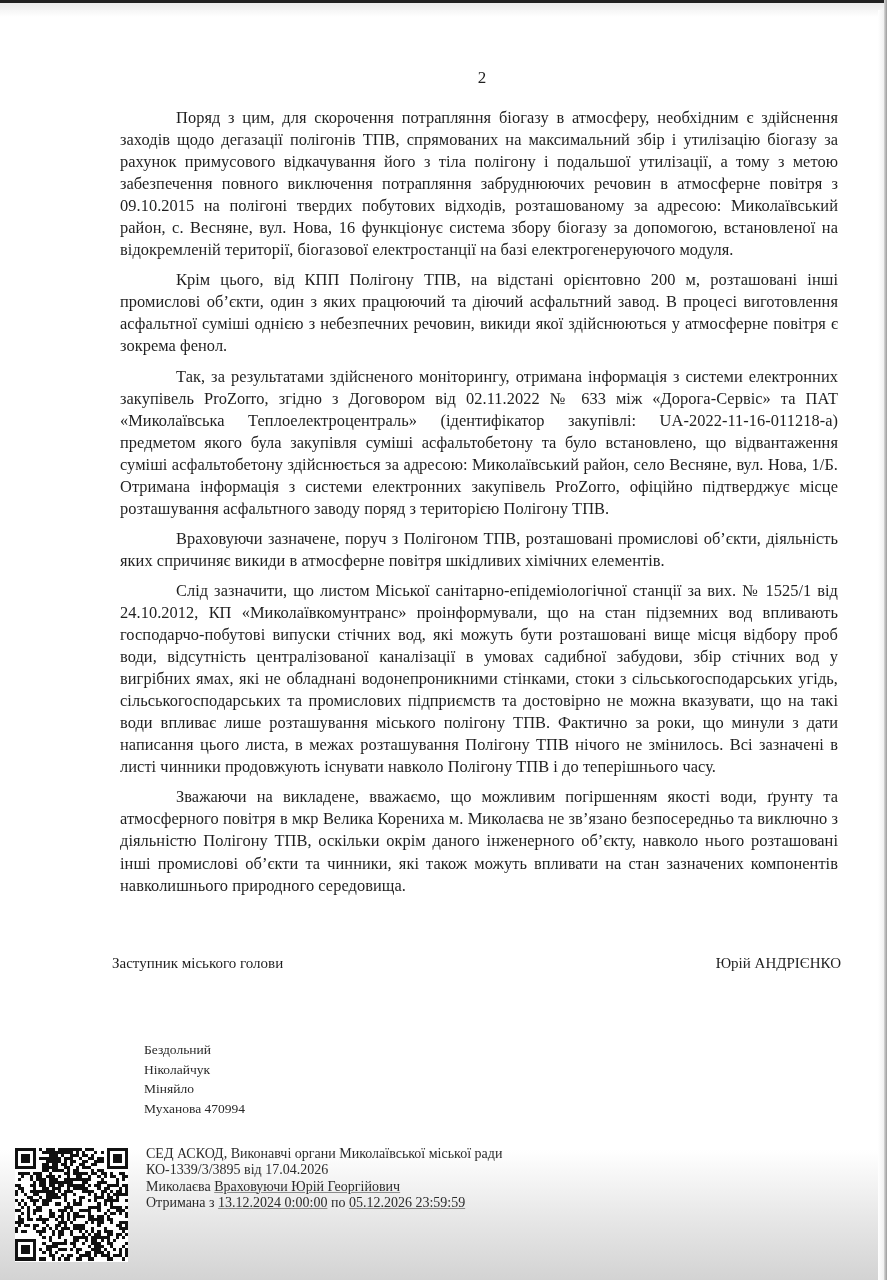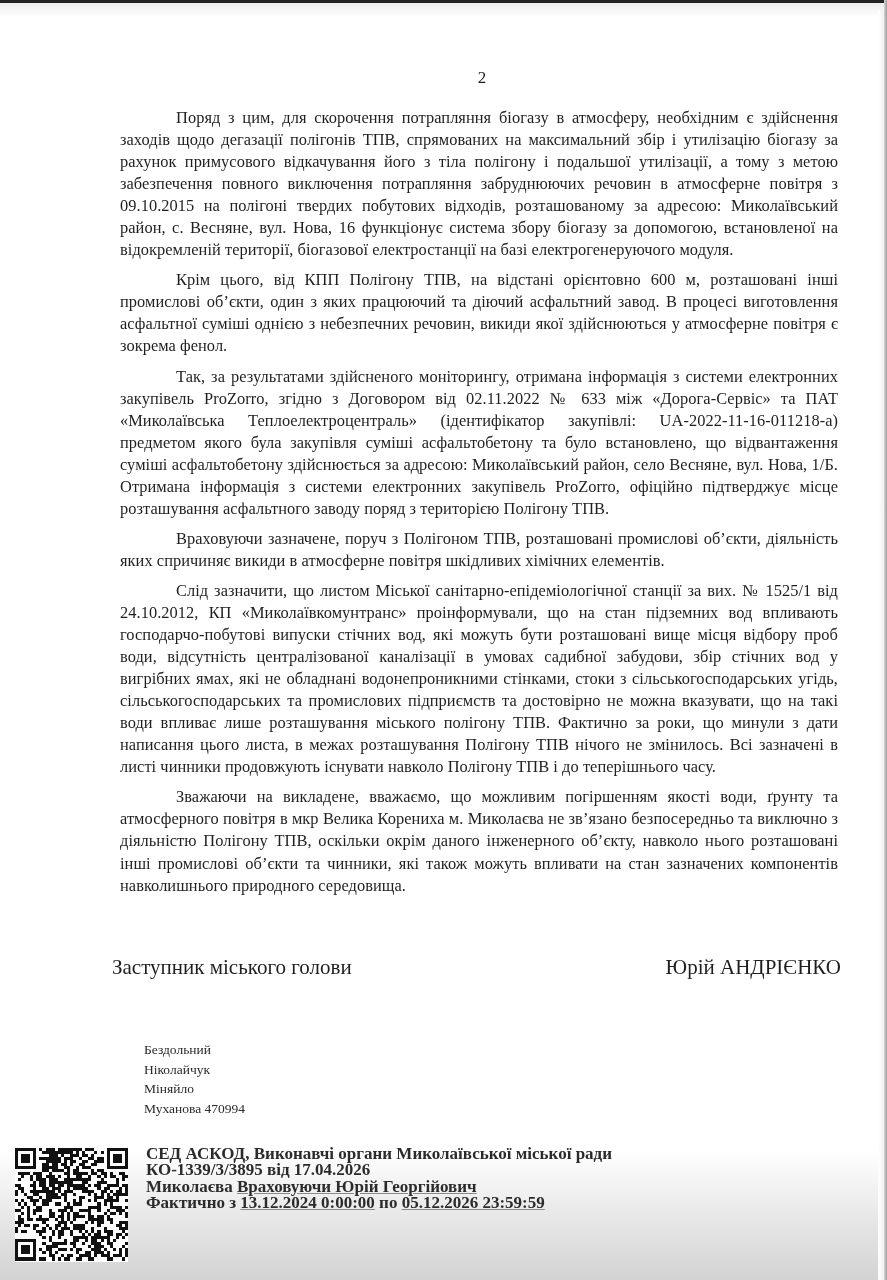--- a/index.html
+++ b/index.html
@@ -64,21 +64,21 @@
     }
     .body-text p {
       margin: 8px;
       text-indent: 56px;
     }
     .sign-row {
       position: absolute;
       left: 112px;
       top: 955px;
       width: 729px;
-      font-size: 21px;
+      font-size: 15px;
       display: flex;
       justify-content: space-between;
     }
     .executors {
       position: absolute;
       left: 112px;
       top: 1040px;
       font-size: 13.5px;
       line-height: 19.5px;
       color: #2a2a2a;
@@ -95,39 +95,38 @@
       position: absolute;
       left: 0; top: 0;
       width: 113px; height: 116px;
       background: #fff;
     }
     .qr svg { display: block; }
     .stamp-text {
       position: absolute;
       left: 131px;
       top: 0;
-      font-size: 17px;
+      font-size: 14px;
       line-height: 16.3px;
       color: #2b2b2b;
       white-space: nowrap;
-      font-weight: bold;
     }
     .stamp-text .u { text-decoration: underline; text-decoration-color: #8a8a8a; }
   </style>
 </head>
 <body>
 
 <div class="top-bar"></div>
 <div class="top-shade"></div>
 
 <div class="page-number">2</div>
 
 <div class="body-text">
   <p>Поряд з цим, для скорочення потрапляння біогазу в атмосферу, необхідним є здійснення заходів щодо дегазації полігонів ТПВ, спрямованих на максимальний збір і утилізацію біогазу за рахунок примусового відкачування його з тіла полігону і подальшої утилізації, а тому з метою забезпечення повного виключення потрапляння забруднюючих речовин в атмосферне повітря з 09.10.2015 на полігоні твердих побутових відходів, розташованому за адресою: Миколаївський район, с. Весняне, вул. Нова, 16 функціонує система збору біогазу за допомогою, встановленої на відокремленій території, біогазової електростанції на базі електрогенеруючого модуля.</p>
-  <p>Крім цього, від КПП Полігону ТПВ, на відстані орієнтовно 600 м, розташовані інші промислові об’єкти, один з яких працюючий та діючий асфальтний завод. В процесі виготовлення асфальтної суміші однією з небезпечних речовин, викиди якої здійснюються у атмосферне повітря є зокрема фенол.</p>
+  <p>Крім цього, від КПП Полігону ТПВ, на відстані орієнтовно 200 м, розташовані інші промислові об’єкти, один з яких працюючий та діючий асфальтний завод. В процесі виготовлення асфальтної суміші однією з небезпечних речовин, викиди якої здійснюються у атмосферне повітря є зокрема фенол.</p>
   <p>Так, за результатами здійсненого моніторингу, отримана інформація з системи електронних закупівель ProZorro, згідно з Договором від 02.11.2022 № 633 між «Дорога-Сервіс» та ПАТ «Миколаївська Теплоелектроцентраль» (ідентифікатор закупівлі: UA-2022-11-16-011218-a) предметом якого була закупівля суміші асфальтобетону та було встановлено, що відвантаження суміші асфальтобетону здійснюється за адресою: Миколаївський район, село Весняне, вул. Нова, 1/Б. Отримана інформація з системи електронних закупівель ProZorro, офіційно підтверджує місце розташування асфальтного заводу поряд з територією Полігону ТПВ.</p>
   <p>Враховуючи зазначене, поруч з Полігоном ТПВ, розташовані промислові об’єкти, діяльність яких спричиняє викиди в атмосферне повітря шкідливих хімічних елементів.</p>
   <p>Слід зазначити, що листом Міської санітарно-епідеміологічної станції за вих. № 1525/1 від 24.10.2012, КП «Миколаївкомунтранс» проінформували, що на стан підземних вод впливають господарчо-побутові випуски стічних вод, які можуть бути розташовані вище місця відбору проб води, відсутність централізованої каналізації в умовах садибної забудови, збір стічних вод у вигрібних ямах, які не обладнані водонепроникними стінками, стоки з сільськогосподарських угідь, сільськогосподарських та промислових підприємств та достовірно не можна вказувати, що на такі води впливає лише розташування міського полігону ТПВ. Фактично за роки, що минули з дати написання цього листа, в межах розташування Полігону ТПВ нічого не змінилось. Всі зазначені в листі чинники продовжують існувати навколо Полігону ТПВ і до теперішнього часу.</p>
   <p>Зважаючи на викладене, вважаємо, що можливим погіршенням якості води, ґрунту та атмосферного повітря в мкр Велика Корениха м. Миколаєва не зв’язано безпосередньо та виключно з діяльністю Полігону ТПВ, оскільки окрім даного інженерного об’єкту, навколо нього розташовані інші промислові об’єкти та чинники, які також можуть впливати на стан зазначених компонентів навколишнього природного середовища.</p>
 </div>
 
 <div class="sign-row">
   <span>Заступник міського голови</span>
   <span>Юрій АНДРІЄНКО</span>
 </div>
@@ -758,21 +757,21 @@
     </svg>
   </div>
   <div class="stamp-text">
     <div>СЕД АСКОД, Виконавчі органи Миколаївської міської ради</div>
     <div>КО-1339/3/3895 від 17.04.2026</div>
     <div>
       <span>Миколаєва</span>
       <span class="u">Враховуючи Юрій Георгійович</span>
     </div>
     <div>
-      <span>Фактично з</span>
+      <span>Отримана з</span>
       <span class="u">13.12.2024 0:00:00</span>
       <span>по</span>
       <span class="u">05.12.2026 23:59:59</span>
     </div>
   </div>
 </div>
 
 <div class="right-edge-inner"></div>
 <div class="right-edge"></div>
 

